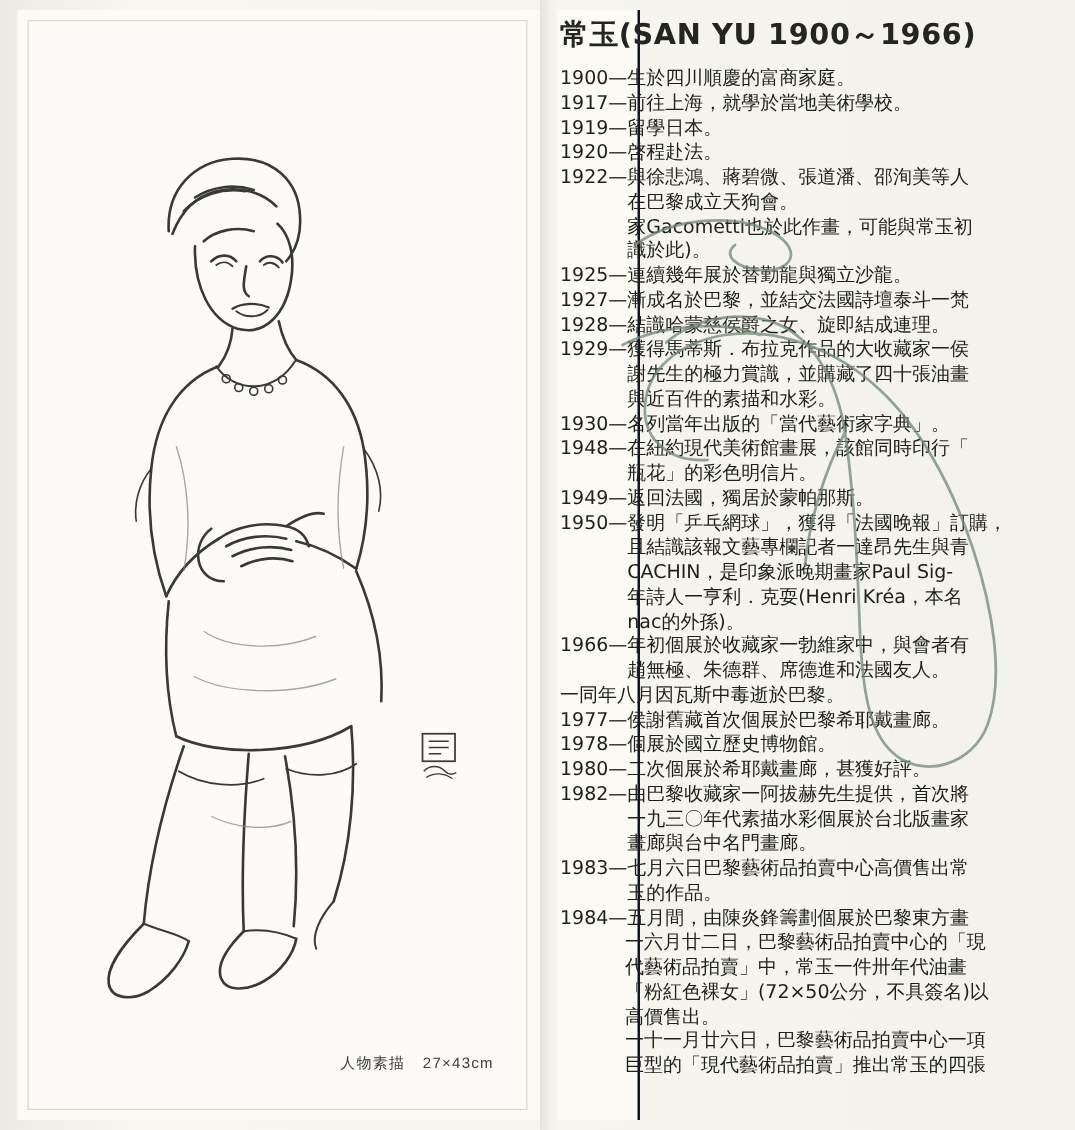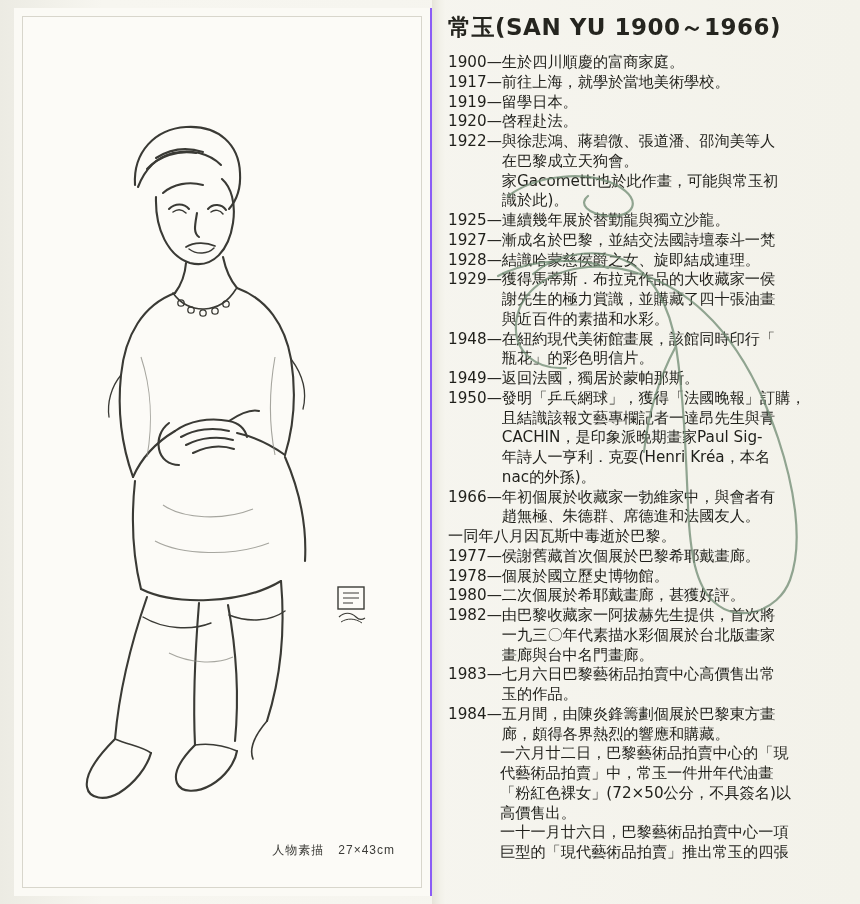--- a/index.html
+++ b/index.html
@@ -26,24 +26,24 @@
     position: absolute;
     inset: 0;
     background:
       linear-gradient(90deg, #ecebe3 0%, #f7f6f0 12%, #f6f5ef 45%, #f3f2ea 100%);
     pointer-events: none;
   }
   .left-panel {
     position: absolute;
     left: 14px;
     top: 8px;
-    width: 418px;
+    width: 498px;
     height: 888px;
     background: #fbfaf5;
-    border-right: 2px solid #8b5cf6;
+    border-right: 2px solid #0f172a;
     box-sizing: border-box;
   }
   .plate-frame {
     position: absolute;
     left: 8px;
     top: 8px;
     width: 400px;
     height: 872px;
     border: 1px solid #d8d6cc;
     box-sizing: border-box;
@@ -298,20 +298,24 @@
         </div>
         <div class="entry">
           <span class="yr" style="visibility: hidden;">1929—</span>
           <span class="txt">謝先生的極力賞識，並購藏了四十張油畫</span>
         </div>
         <div class="entry">
           <span class="yr" style="visibility: hidden;">1929—</span>
           <span class="txt">與近百件的素描和水彩。</span>
         </div>
         <div class="entry">
+          <span class="yr">1930—</span>
+          <span class="txt">名列當年出版的「當代藝術家字典」。</span>
+        </div>
+        <div class="entry">
           <span class="yr">1948—</span>
           <span class="txt">在紐約現代美術館畫展，該館同時印行「</span>
         </div>
         <div class="entry">
           <span class="yr" style="visibility: hidden;">1948—</span>
           <span class="txt">瓶花」的彩色明信片。</span>
         </div>
         <div class="entry">
           <span class="yr">1949—</span>
           <span class="txt">返回法國，獨居於蒙帕那斯。</span>
@@ -375,24 +379,20 @@
           <span class="yr">1983—</span>
           <span class="txt">七月六日巴黎藝術品拍賣中心高價售出常</span>
         </div>
         <div class="entry">
           <span class="yr" style="visibility: hidden;">1983—</span>
           <span class="txt">玉的作品。</span>
         </div>
         <div class="entry">
           <span class="yr">1984—</span>
           <span class="txt">五月間，由陳炎鋒籌劃個展於巴黎東方畫</span>
-        </div>
-        <div class="entry">
-          <span class="yr" style="visibility: hidden;">1984—</span>
-          <span class="txt">廊，頗得各界熱烈的響應和購藏。</span>
         </div>
         <div class="entry indent">
           <span class="txt">一六月廿二日，巴黎藝術品拍賣中心的「現</span>
         </div>
         <div class="entry indent">
           <span class="txt">代藝術品拍賣」中，常玉一件卅年代油畫</span>
         </div>
         <div class="entry indent">
           <span class="txt">「粉紅色裸女」(72×50公分，不具簽名)以</span>
         </div>

